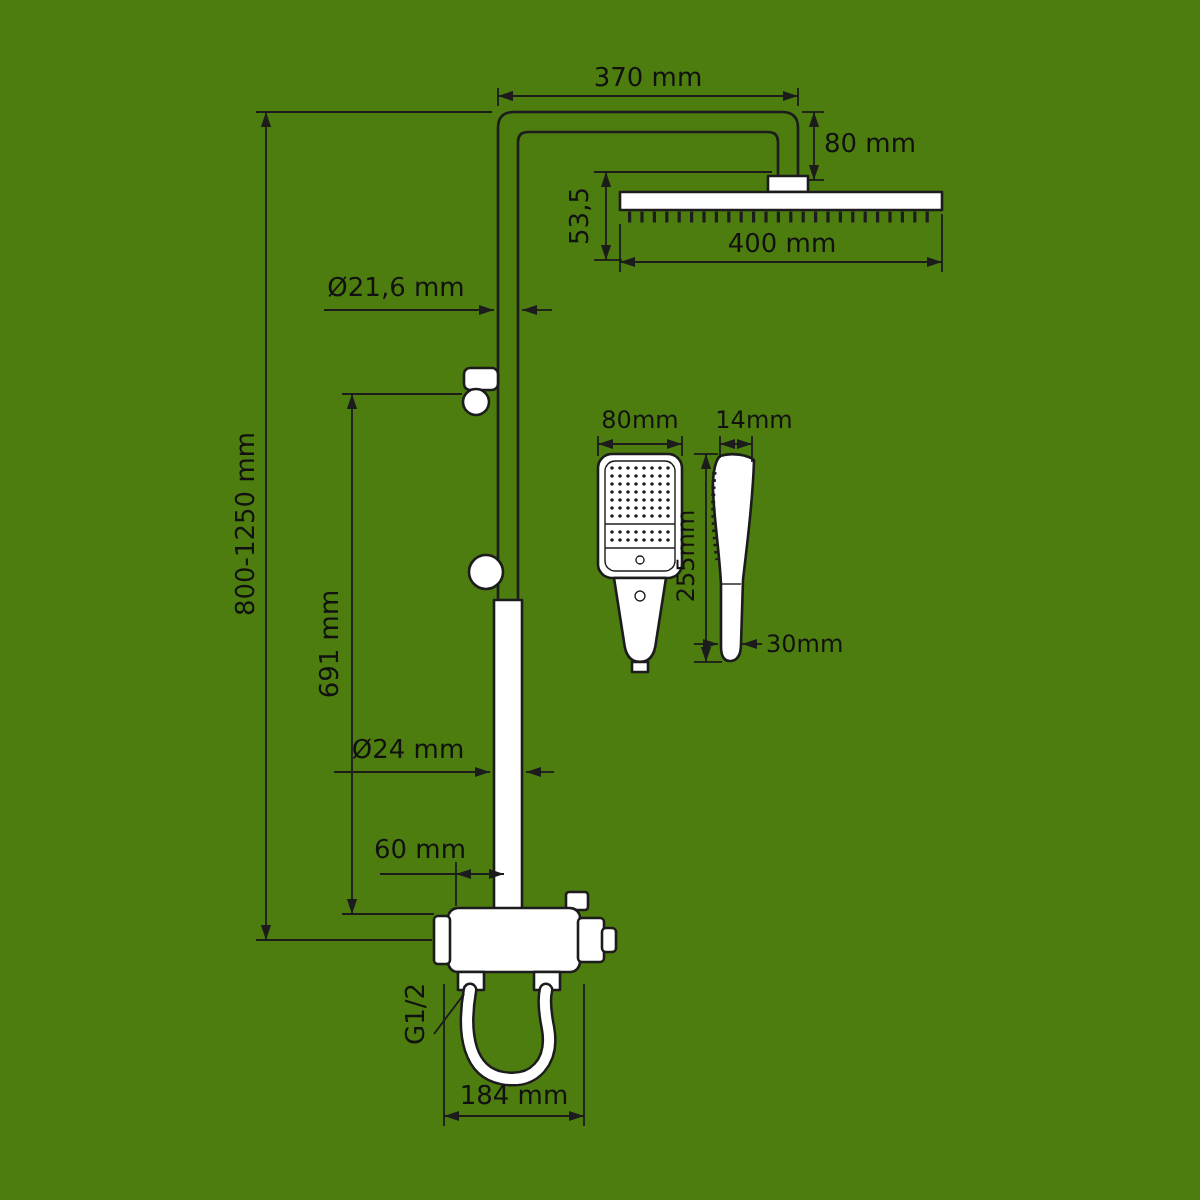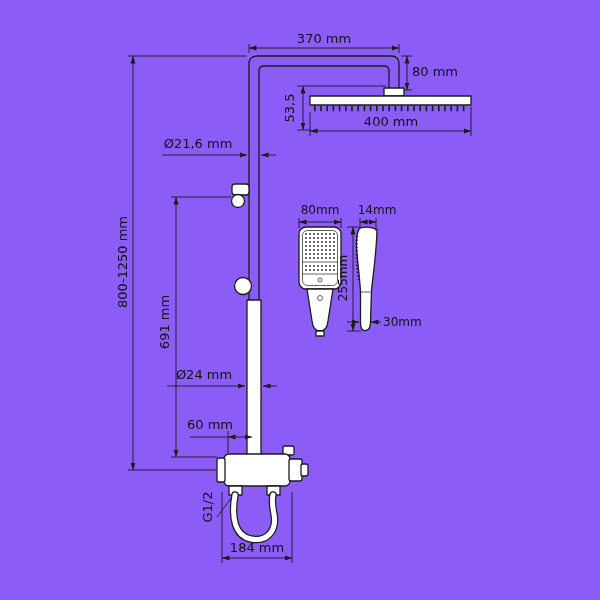--- a/index.html
+++ b/index.html
@@ -1,16 +1,16 @@
 <!DOCTYPE html>
 <html><head>
 <meta charset="utf-8">
 <style>
   html,body{margin:0;padding:0;background:#ffffff;width:600px;height:600px;overflow:hidden}
-  .stage{width:600px;height:600px;background:#8b5cf6}
+  .stage{width:600px;height:600px;background:#4d7c0f}
   svg{display:block}
   .obj{fill:none;stroke:#1c1c1c;stroke-width:1.3;stroke-linejoin:round}
   .objf{fill:#ffffff;stroke:#1c1c1c;stroke-width:1.3;stroke-linejoin:round}
   .thin{fill:none;stroke:#1c1c1c;stroke-width:0.7}
   .dim{fill:none;stroke:#1c1c1c;stroke-width:0.9}
   .teeth{stroke:#1c1c1c;stroke-width:5.5;stroke-dasharray:1.6 4.6;fill:none}
   .spray{stroke:#1c1c1c;stroke-width:2;stroke-dasharray:1.3 2.3;fill:none}
   .hose-outer{fill:none;stroke:#1c1c1c;stroke-width:7.5;stroke-linecap:round}
   .hose-inner{fill:none;stroke:#ffffff;stroke-width:5;stroke-linecap:round}
   .lbl{font-family:"DejaVu Sans","Liberation Sans",sans-serif;font-size:13px;fill:#111111}

